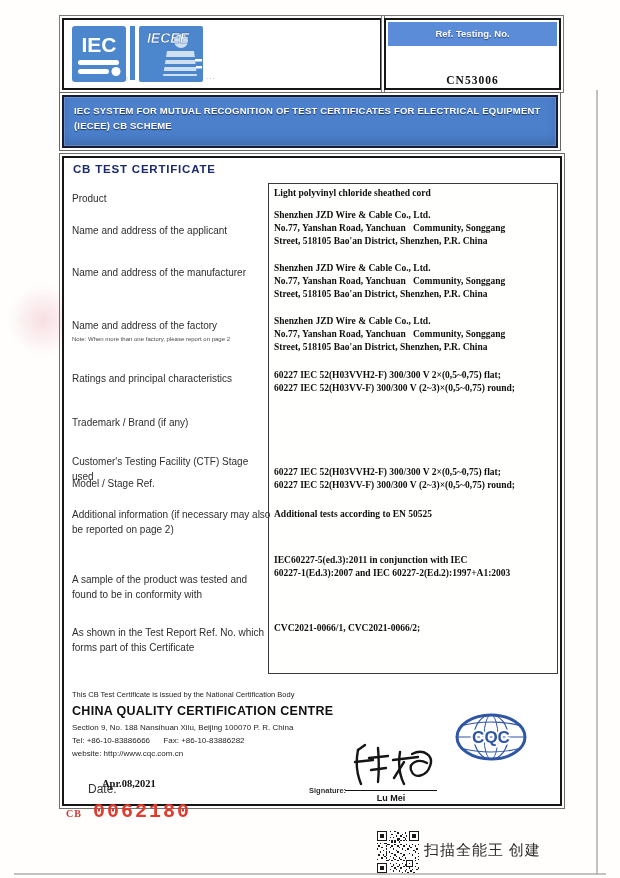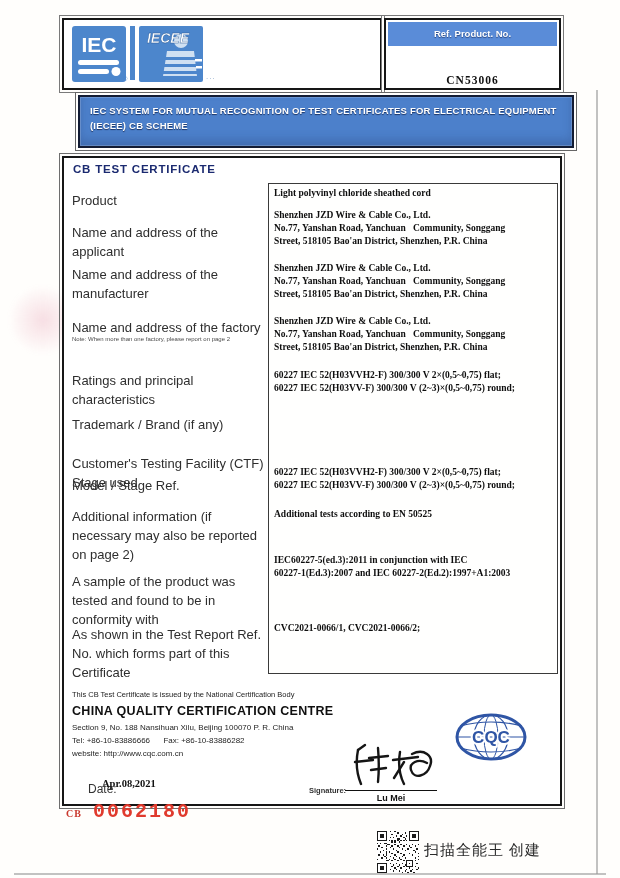--- a/index.html
+++ b/index.html
@@ -23,27 +23,27 @@
   .iec-svg{position:absolute;left:8px;top:6px;}
   .logo-sep{position:absolute;left:66px;top:6px;width:5px;height:54px;background:#4c86cc;}
   .iecee-svg{position:absolute;left:75px;top:6px;}
   .reg{position:absolute;left:59px;top:56px;font-size:6px;color:#4c86cc;}
   .dots{position:absolute;left:142px;top:52px;font-size:8px;color:#8aa6c8;letter-spacing:1px;}
   
   .banner{position:absolute;left:62px;top:95px;width:496px;height:53px;box-sizing:border-box;
           background:#4c80cb;border:2px solid #131c33;outline:1px solid #666;outline-offset:2px;
           box-shadow:inset 0 0 0 1px rgba(255,255,255,.18), inset 0 -6px 10px rgba(30,50,100,.25);
           color:#fff;font-weight:bold;font-size:9.5px;line-height:1.55;padding:7px 10px;
-          text-shadow:0 1px 1px rgba(15,30,70,.8);letter-spacing:.2px;margin-left:16px;}
+          text-shadow:0 1px 1px rgba(15,30,70,.8);letter-spacing:.2px;}
   
   .main{position:absolute;left:62px;top:156px;width:496px;height:646px;background:#fff;
         border:2px solid #161616;outline:1px solid #6e6e6e;outline-offset:2px;}
   .cb-title{position:absolute;left:73px;top:163px;font-size:11.5px;font-weight:bold;color:#1b2a70;letter-spacing:.8px;}
   .valbox{position:absolute;left:268px;top:183px;width:288px;height:489px;border:1px solid #3a3a3a;background:#fffffe;}
-  .lbl{position:absolute;left:72px;width:200px;font-size:13px;color:#2e2e2e;line-height:1.45;}
+  .lbl{position:absolute;left:72px;width:200px;font-size:10px;color:#2e2e2e;line-height:1.45;}
   .note{position:absolute;left:72px;width:210px;font-size:6px;color:#4a4a4a;}
   .val{position:absolute;left:274px;width:276px;font-family:"Liberation Serif",serif;font-weight:600;
        font-size:9.5px;color:#0e0e0e;line-height:13px;white-space:pre-wrap;}
   .f0{top:192px}.f1{top:224px}.f2{top:266px}.f3{top:319px}.fn3{top:336px}
   .f4{top:372px}.f5{top:416px}.f6{top:455px}.f7{top:477px}.f8{top:508px}.f9{top:573px}.f10{top:626px}
   .v0{top:187px}.v1{top:209px}.v2{top:262px}.v3{top:315px}.v4{top:369px}
   .v7{top:466px}.v8{top:508px}.v9{top:554px}.v10{top:622px}
   
   .issued{position:absolute;left:72px;top:690px;font-size:7.5px;color:#222;}
   .centre{position:absolute;left:72px;top:704px;font-size:12.5px;font-weight:bold;color:#101010;letter-spacing:.3px;}
@@ -92,21 +92,21 @@
       <rect x="24" y="45" width="36" height="3" fill="#4c86cc"></rect>
       <rect x="56" y="33" width="7" height="2.5" fill="#ffffff"></rect>
       <rect x="57" y="40" width="6" height="2.5" fill="#ffffff"></rect>
       <text x="29" y="17" text-anchor="middle" font-family="Liberation Sans, sans-serif" font-size="14" font-weight="bold" font-style="italic" fill="#ffffff" stroke="#2a5a96" stroke-width="0.4">IECEE</text>
     </svg>
     <span class="reg">®</span>
     <span class="dots">...</span>
   </div>
 
   <div class="hdr-right">
-    <div class="ref-bar">Ref. Product. No.</div>
+    <div class="ref-bar">Ref. Testing. No.</div>
     <div class="ref-no">CN53006</div>
   </div>
 
   <div class="banner">IEC SYSTEM FOR MUTUAL RECOGNITION OF TEST CERTIFICATES FOR ELECTRICAL EQUIPMENT (IECEE) CB SCHEME</div>
 
   <div class="main"></div>
   <div class="cb-title">CB TEST CERTIFICATE</div>
   <div class="valbox"></div>
 
   <div class="lbl f0">Product</div>

